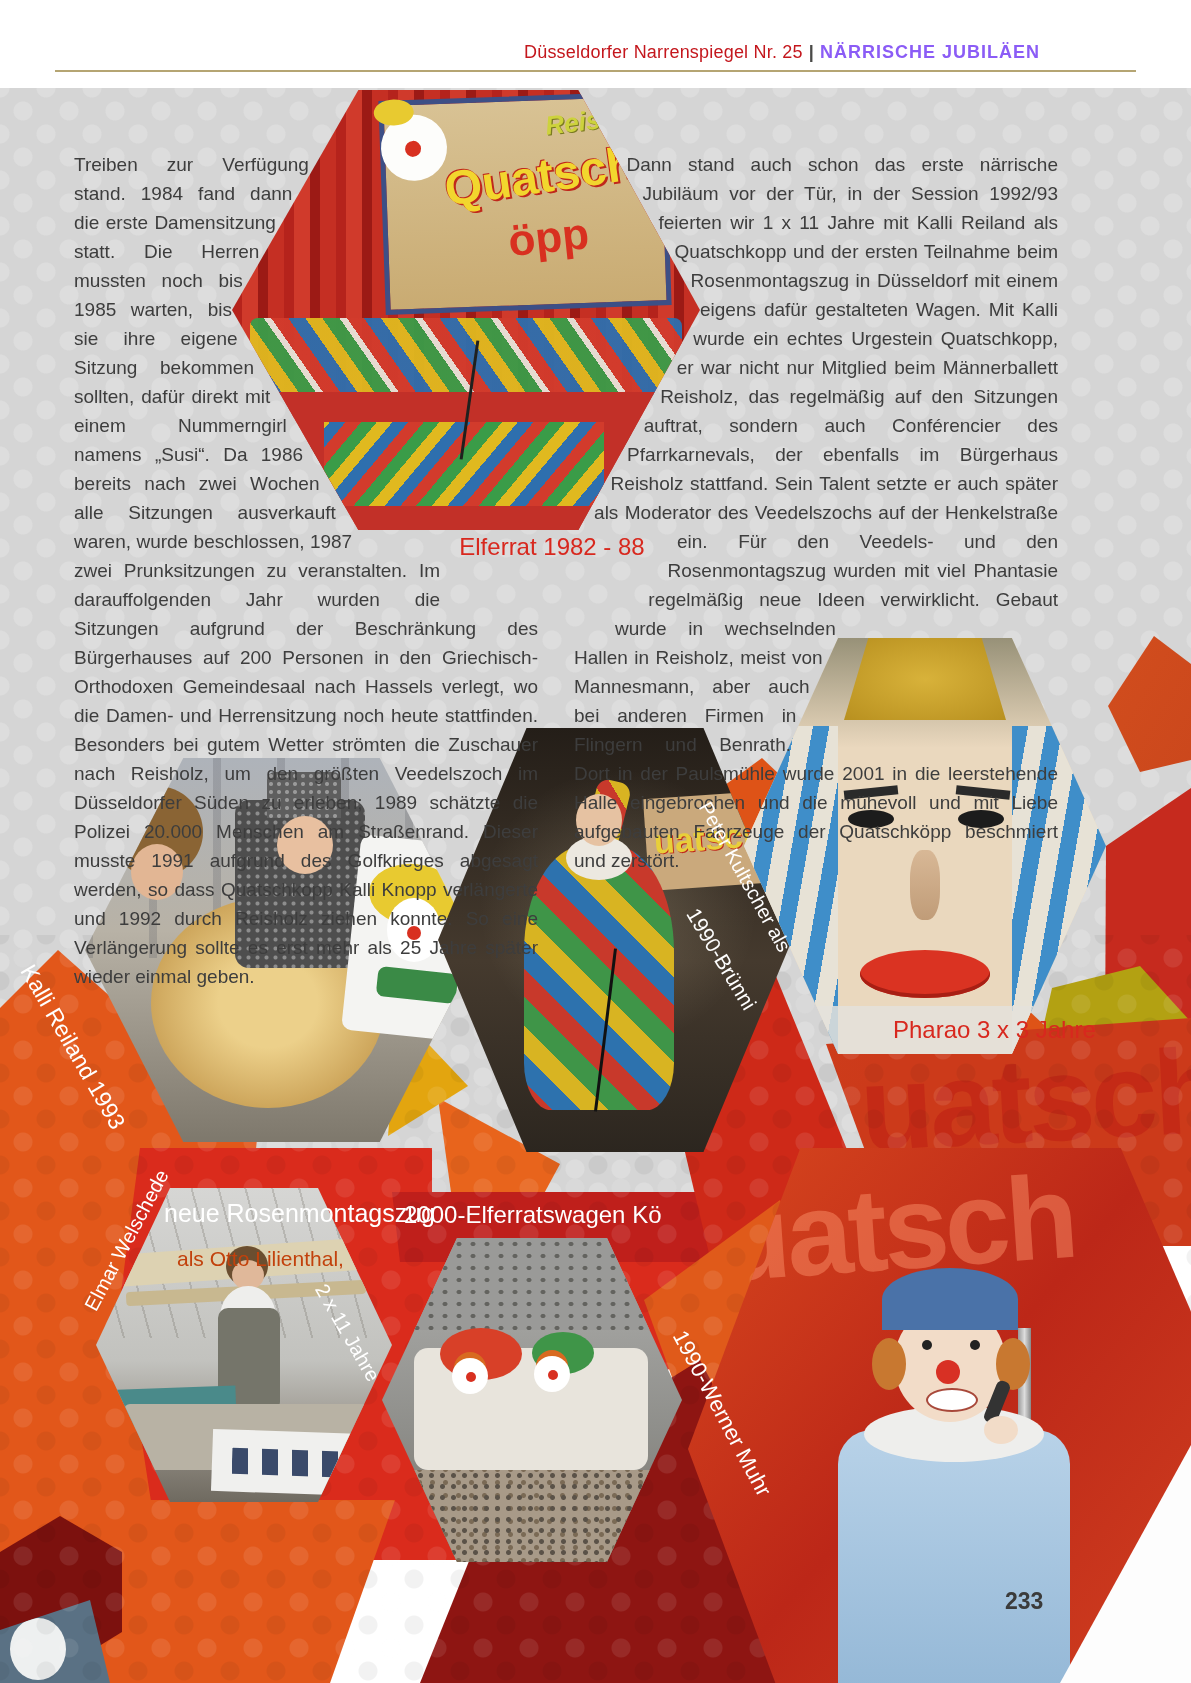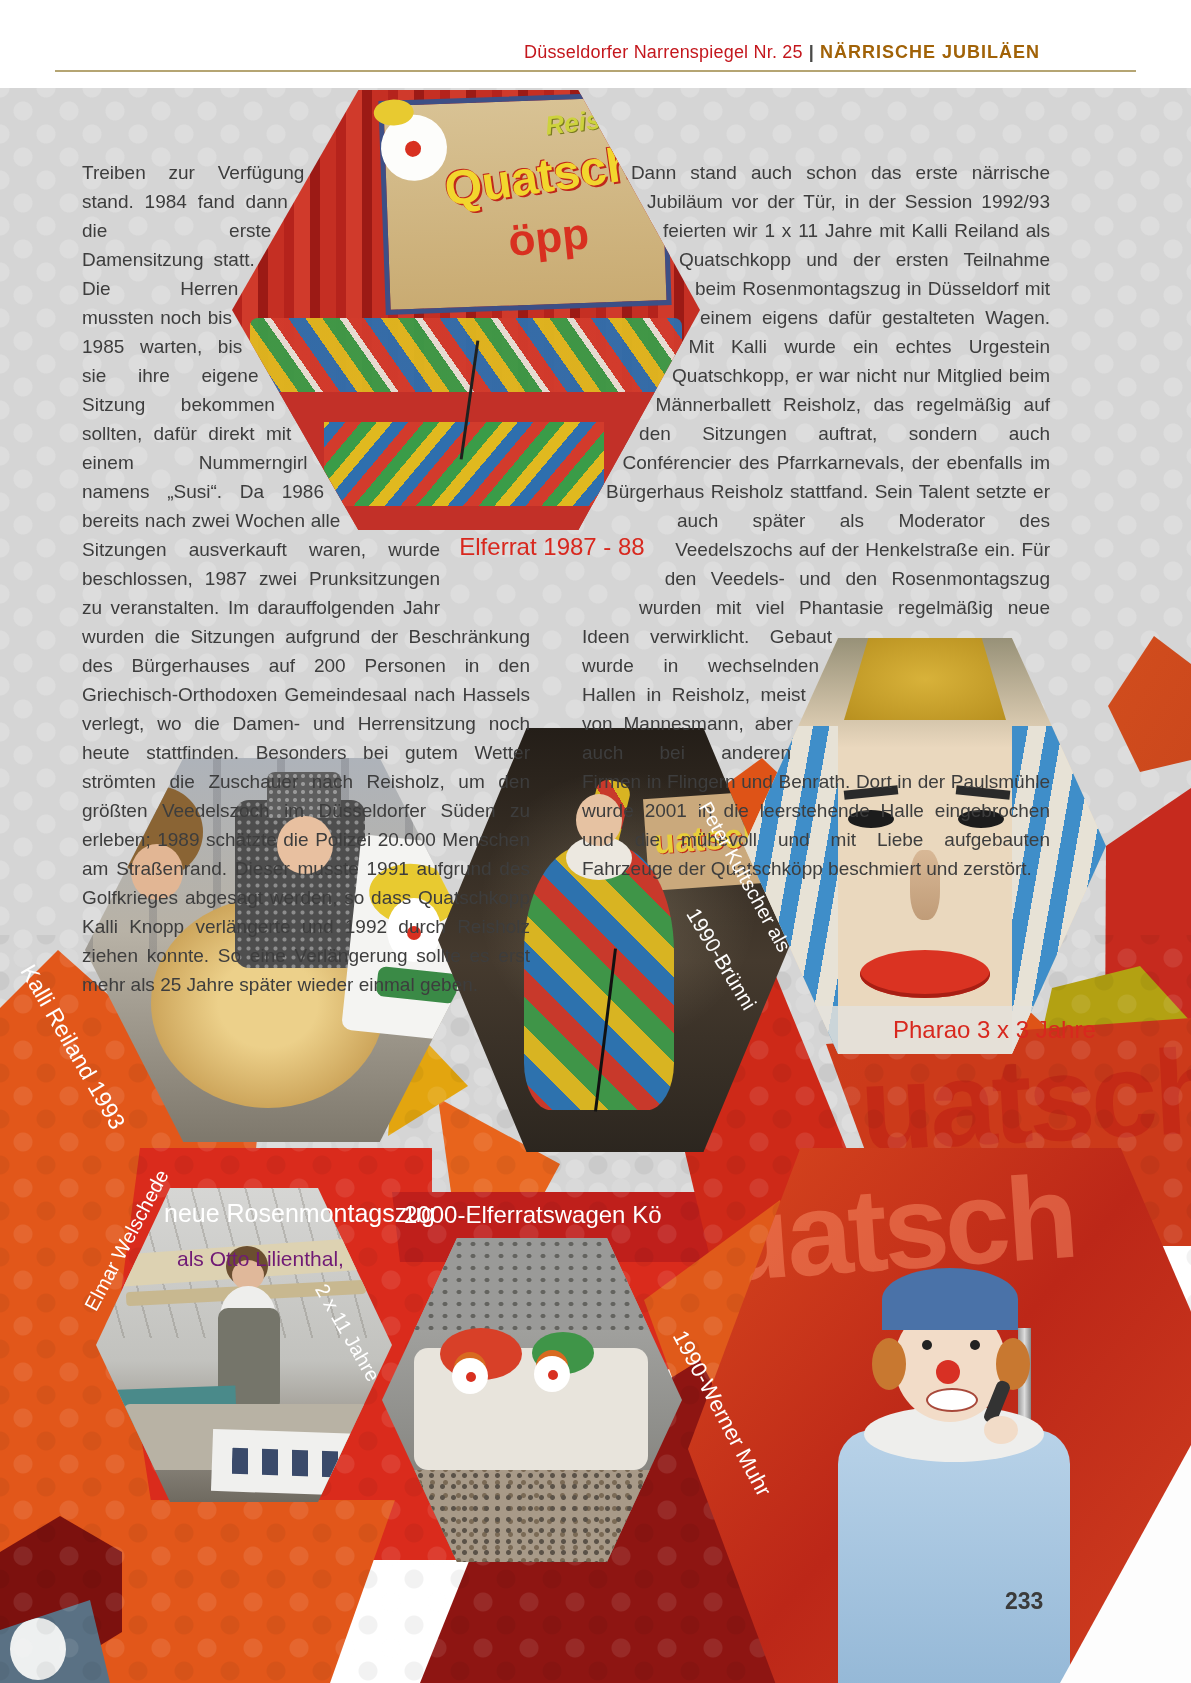--- a/index.html
+++ b/index.html
@@ -4,51 +4,51 @@
 <style>
   html,body{margin:0;padding:0;background:#ffffff;}
   .page{position:relative;width:1191px;height:1683px;margin:0 auto;overflow:hidden;
         background:#ffffff;font-family:"Liberation Sans",sans-serif;}
   .abs{position:absolute;}
   
   .header{position:absolute;top:42px;left:0;width:1040px;text-align:right;font-size:18px;
           letter-spacing:.2px;white-space:nowrap;}
   .header .mag{color:#c4171d;}
   .header .div{color:#4a4a48;font-weight:bold;padding:0 6px;}
-  .header .sec{color:#a16207;font-weight:bold;letter-spacing:1px;}
+  .header .sec{color:#8b5cf6;font-weight:bold;letter-spacing:1px;}
   .gold-rule{position:absolute;top:70px;left:55px;width:1081px;height:2px;background:#b5a573;}
   
   .grey-bg{position:absolute;left:0;top:88px;width:1191px;height:1117px;background-color:#d5d5d5;
     background-image:radial-gradient(#dddddd 9px,transparent 10px),radial-gradient(#dddddd 9px,transparent 10px);
     background-size:46px 46px;background-position:0 0,23px 23px;}
   
   .piece{position:absolute;left:0;top:0;width:1191px;height:1683px;}
   .mosaic-dots{position:absolute;left:0;top:935px;width:1191px;height:748px;pointer-events:none;
     background-image:radial-gradient(rgba(255,255,255,.09) 9px,transparent 10px),radial-gradient(rgba(0,0,0,.05) 9px,transparent 10px);
     background-size:46px 46px;background-position:0 0,23px 23px;}
   
   .photo{position:absolute;overflow:hidden;}
   .hex{clip-path:polygon(0 50%,25% 0,75% 0,100% 50%,75% 100%,25% 100%);}
   
   .col{position:absolute;color:#3d3d3d;}
-  .col p{margin:16px;font-size:19px;line-height:29px;text-align:justify;}
+  .col p{margin:8px;font-size:19px;line-height:29px;text-align:justify;}
   .col-left{left:66px;top:142px;width:480px;}
   .col-right{left:566px;top:142px;width:500px;}
   .flt-l1{float:right;width:320px;height:460px;
     shape-outside:polygon(104px 0,6px 172px,129px 390px,214px 390px,214px 460px,320px 460px,320px 0);}
   .flt-r1{float:left;width:200px;height:478px;
     shape-outside:polygon(0 0,40px 0,134px 170px,11px 386px,111px 388px,95px 432px,42px 478px,0 478px);}
   .flt-r2{float:right;width:300px;height:600px;
     shape-outside:polygon(300px 496px,72px 496px,25px 600px,300px 600px);}
   
   .cap{position:absolute;white-space:nowrap;}
   .cap-elferrat{left:430px;top:533px;width:244px;text-align:center;font-size:24px;color:#d8281e;}
   .cap-kalli{left:38px;top:960px;transform:rotate(60deg);transform-origin:0 0;font-size:23px;color:#fff;}
   .cap-rosenmontag{left:164px;top:1199px;font-size:25px;color:#fff;}
-  .cap-otto{left:177px;top:1247px;font-size:21px;color:#701a75;}
+  .cap-otto{left:177px;top:1247px;font-size:21px;color:#c2410c;}
   .cap-2x11{left:330px;top:1280px;transform:rotate(60deg);transform-origin:0 0;font-size:20px;color:#fff;}
   .cap-elmar{left:80px;top:1304px;transform:rotate(-62deg);transform-origin:0 0;font-size:20px;color:#fff;}
   .cap-peter{left:714px;top:798px;transform:rotate(61deg);transform-origin:0 0;font-size:20px;color:#fff;}
   .cap-bruenni{left:702px;top:904px;transform:rotate(59deg);transform-origin:0 0;font-size:21px;color:#fff;}
   .cap-pharao{left:893px;top:1016px;font-size:24px;color:#d8281e;}
   .cap-wagen{left:404px;top:1201px;font-size:24px;color:#fff;}
   .cap-werner{left:690px;top:1326px;transform:rotate(62deg);transform-origin:0 0;font-size:22px;color:#fff;}
   .page-num{position:absolute;left:1005px;top:1588px;font-size:23px;font-weight:bold;color:#3b3b3b;}
 </style>
 </head>
@@ -94,21 +94,21 @@
       <div class="abs" style="left:120px;top:112px;font-size:44px;font-weight:800;color:#d83020;transform:rotate(-4deg);">öpp</div>
       <div class="abs" style="left:-4px;top:10px;width:66px;height:66px;border-radius:50%;background:#fdfdfb;"></div>
       <div class="abs" style="left:20px;top:36px;width:16px;height:16px;border-radius:50%;background:#d83020;"></div>
       <div class="abs" style="left:-10px;top:-6px;width:40px;height:26px;border-radius:50%;background:#e8ca30;"></div>
     </div>
     <div class="abs" style="left:18px;top:228px;width:432px;height:78px;border-radius:8px;opacity:.95;background:repeating-linear-gradient(55deg,#d23b2c 0 14px,#2e6fae 14px 28px,#e0b91f 28px 42px,#3a9c48 42px 56px,#e8e4da 56px 62px);"></div>
     <div class="abs" style="left:0;top:302px;width:468px;height:138px;background:#c23028;"></div>
     <div class="abs" style="left:92px;top:332px;width:280px;height:84px;background:repeating-linear-gradient(-50deg,#d23b2c 0 12px,#2e6fae 12px 24px,#e0b91f 24px 36px,#3a9c48 36px 48px);"></div>
     <div class="abs" style="left:236px;top:250px;width:3px;height:120px;background:#20201e;transform:rotate(8deg);"></div>
   </div>
-  <div class="cap cap-elferrat">Elferrat 1987 - 88</div>
+  <div class="cap cap-elferrat">Elferrat 1982 - 88</div>
 
   <div class="photo hex" style="left:85px;top:758px;width:393px;height:384px;background:linear-gradient(180deg,#aeb3ba 0%,#b8b2a6 45%,#7e786c 100%);">
     <div class="abs" style="left:0;top:0;width:393px;height:200px;background:repeating-linear-gradient(90deg,rgba(90,92,100,.25) 0 8px,transparent 8px 64px);"></div>
     <div class="abs" style="left:66px;top:140px;width:234px;height:210px;border-radius:50%;background:radial-gradient(ellipse,#ecd08a 30%,#caa156 75%);"></div>
     <div class="abs" style="left:26px;top:28px;width:92px;height:92px;border-radius:50%;background:#8a6434;"></div>
     <div class="abs" style="left:46px;top:86px;width:52px;height:56px;border-radius:50%;background:#e2b694;"></div>
     <div class="abs" style="left:150px;top:42px;width:130px;height:168px;border-radius:14px;background:radial-gradient(#8d8d8d 1.5px,#4e4e4e 2.5px);background-size:9px 9px;"></div>
     <div class="abs" style="left:182px;top:14px;width:74px;height:46px;border-radius:8px 8px 0 0;background:radial-gradient(#9a9a9a 1.5px,#5e5e5e 2.5px);background-size:8px 8px;"></div>
     <div class="abs" style="left:192px;top:58px;width:56px;height:58px;border-radius:50%;background:#e8c0a0;"></div>
     <div class="abs" style="left:266px;top:82px;width:122px;height:196px;border-radius:10px;background:#f4f4f2;transform:rotate(6deg);"></div>

